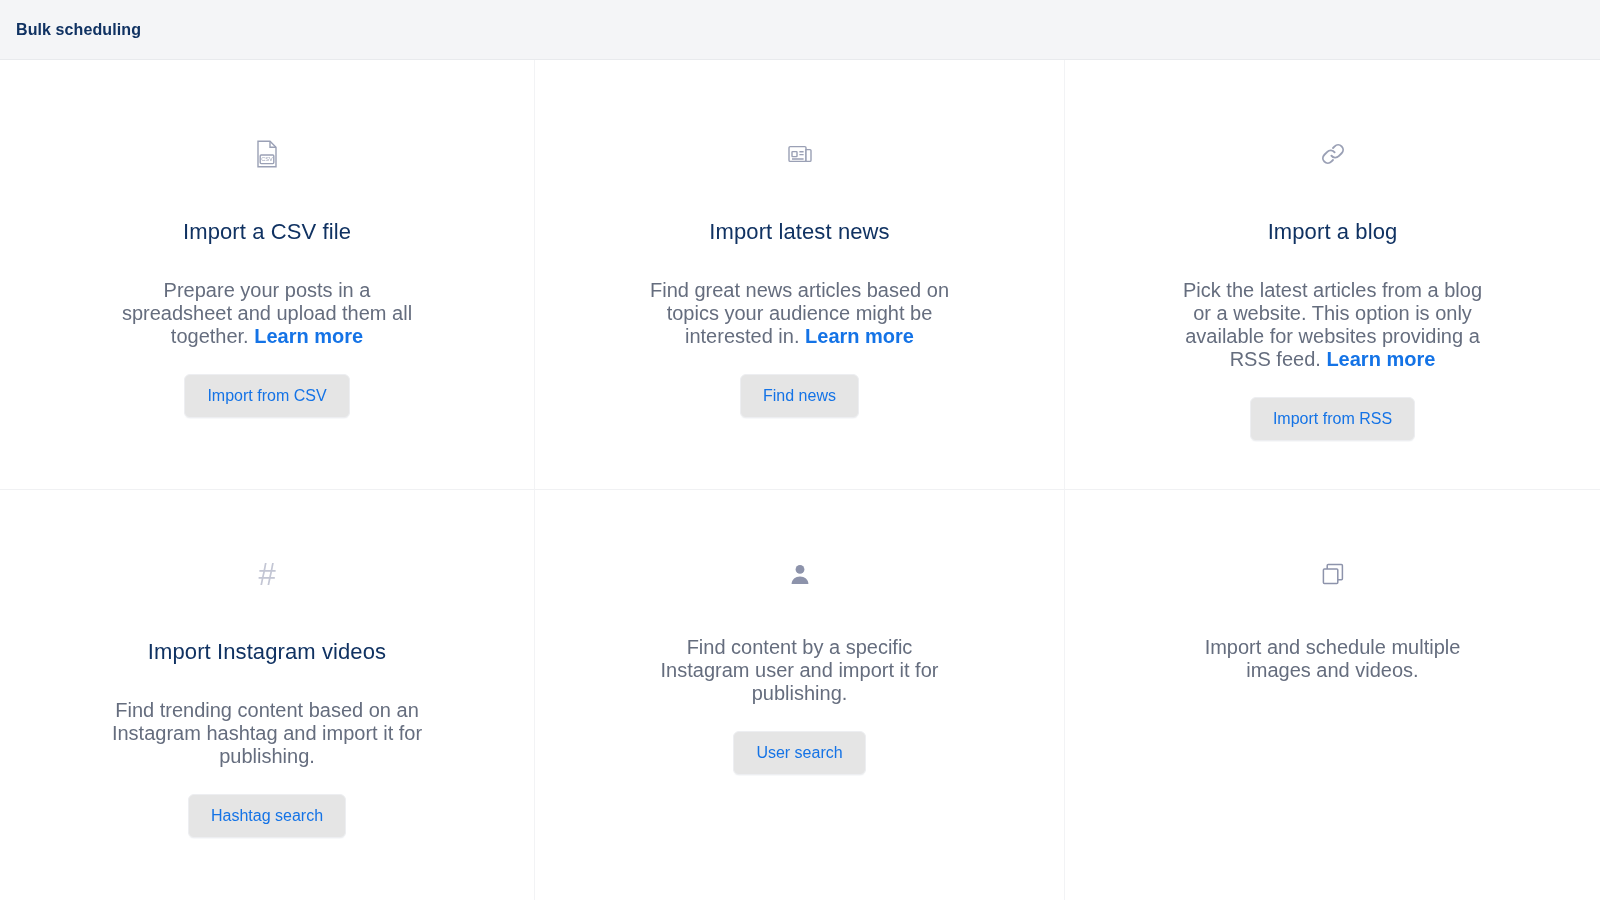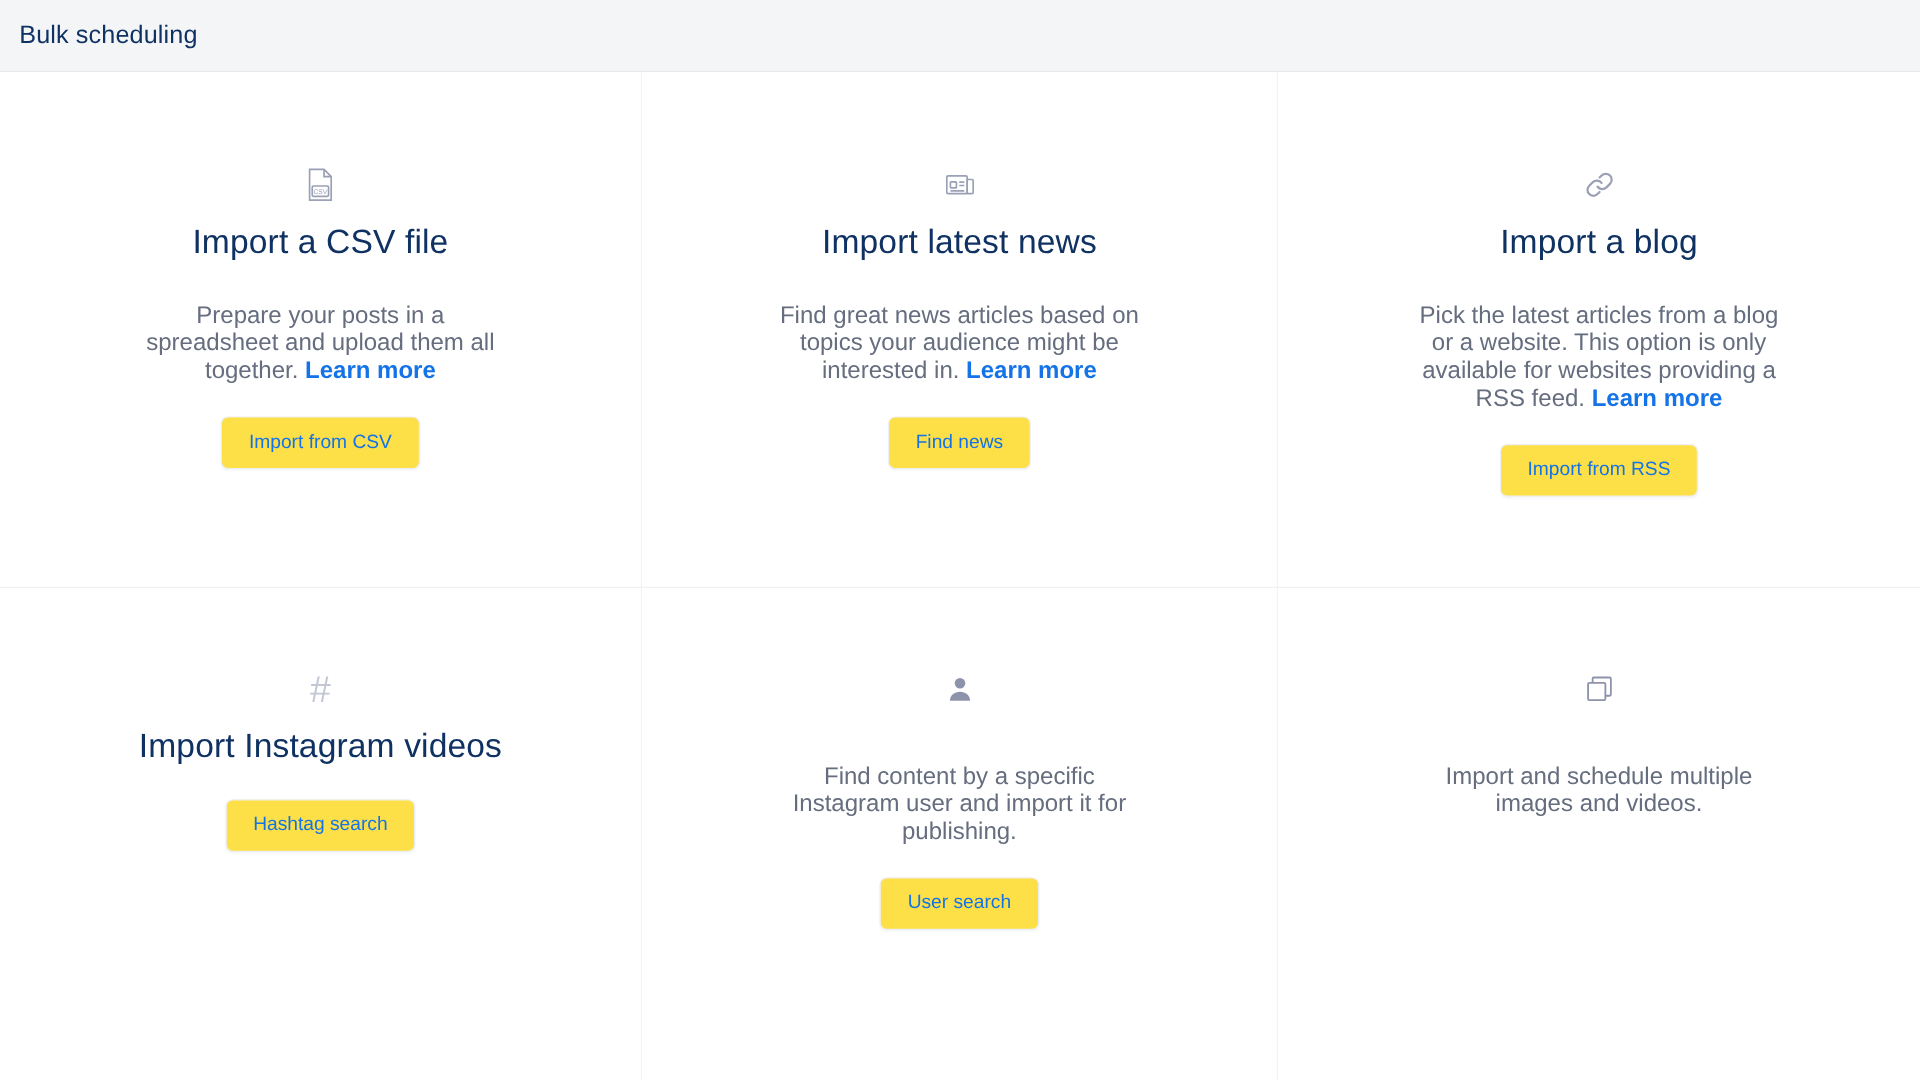--- a/index.html
+++ b/index.html
@@ -15,22 +15,22 @@
   
   #page-header {
     height: 60px;
     background: #f4f5f7;
     border-bottom: 1px solid #e8eaed;
     display: flex;
     align-items: center;
     padding-left: 16px;
   }
   #page-header .title {
-    font-size: 21px;
-    font-weight: 400;
+    font-size: 16px;
+    font-weight: 700;
     color: #103262;
     letter-spacing: 0.1px;
   }
 
   
   #card-grid {
     display: grid;
     grid-template-columns: 535px 530px 535px;
     grid-template-rows: 430px 410px;
     width: 1600px;
@@ -62,26 +62,27 @@
   .hash-glyph {
     font-size: 31px;
     line-height: 1;
     color: #c3c6d4;
     font-weight: 400;
     font-family: "Liberation Sans", sans-serif;
   }
 
   
   .card-title {
-    font-size: 28px;
+    font-size: 22px;
     font-weight: 500;
     color: #103262;
     letter-spacing: 0.1px;
     text-align: left;
     line-height: 1.3;
+    margin-top: 34px;
   }
 
   
   .card-desc {
     margin-top: 32px;
     width: 320px;
     text-align: center;
     font-size: 20px;
     line-height: 23px;
     color: #656d7e;
@@ -92,21 +93,21 @@
     text-decoration: none;
     cursor: pointer;
   }
 
   
   .card-btn-wrap {
     margin-top: 26px;
   }
   .card-btn {
     display: inline-block;
-    background: #fde047;
+    background: #e5e5e5;
     border: 1px solid #edeef1;
     border-radius: 6px;
     padding: 13px 22px;
     font-size: 16px;
     font-weight: 500;
     color: #1473e6;
     font-family: "Liberation Sans", sans-serif;
     cursor: pointer;
     line-height: 1;
     box-shadow: 0 1px 1px rgba(16, 50, 98, 0.035);
@@ -171,20 +172,23 @@
     <div class="card-btn-wrap">
       <button class="card-btn">Import from RSS</button>
     </div>
   </div>
 
   <div class="card">
     <div class="card-icon">
       <span class="hash-glyph">#</span>
     </div>
     <div class="card-title">Import Instagram videos</div>
+    <div class="card-desc">
+      <span>Find trending content based on an Instagram hashtag and import it for publishing.</span>
+    </div>
     <div class="card-btn-wrap">
       <button class="card-btn">Hashtag search</button>
     </div>
   </div>
 
   <div class="card">
     <div class="card-icon">
       <svg width="24" height="24" viewBox="0 0 24 24" fill="#8d93ab">
         <circle cx="12" cy="7.4" r="4.4"></circle>
         <path d="M3.6 22c0-4.6 3.8-7.6 8.4-7.6s8.4 3 8.4 7.6z"></path>

